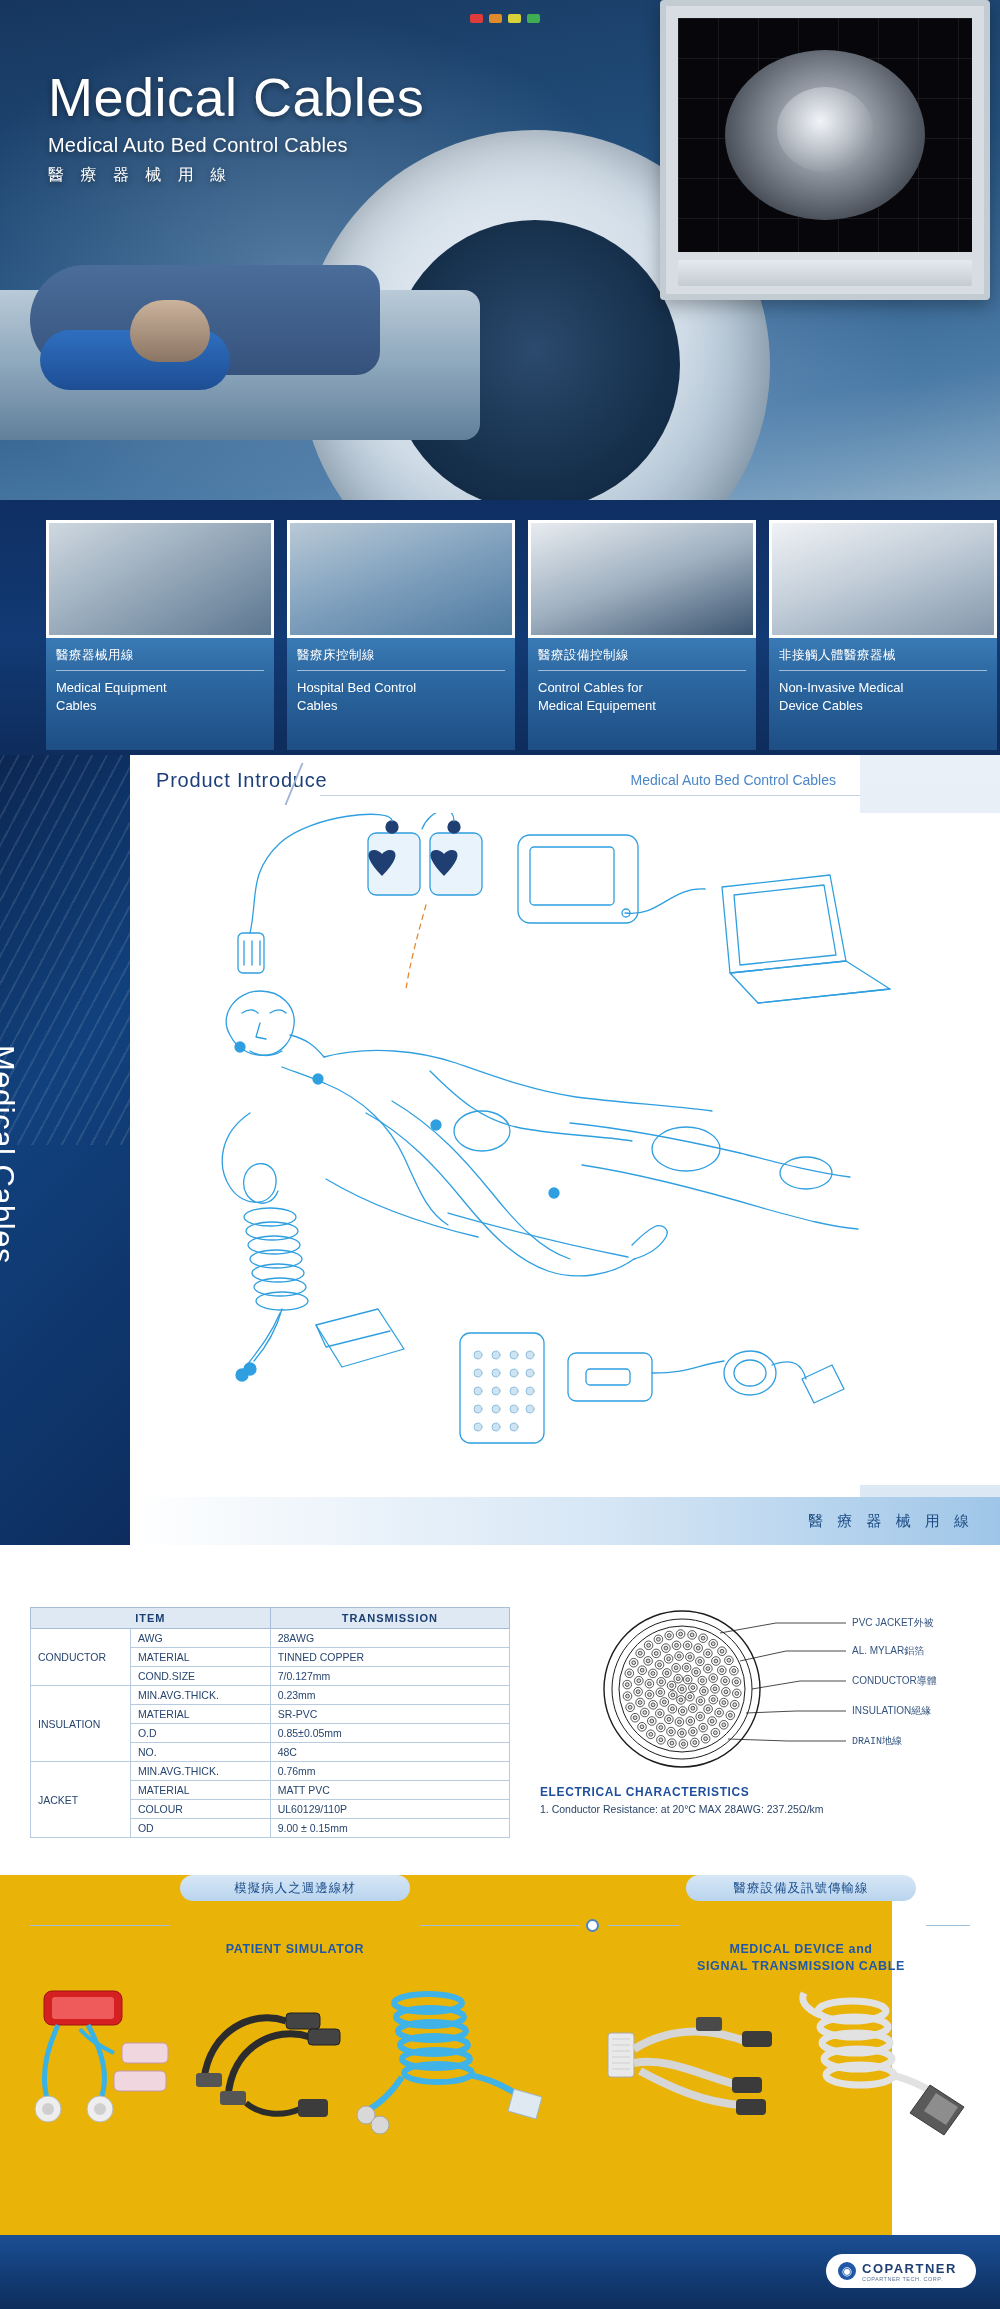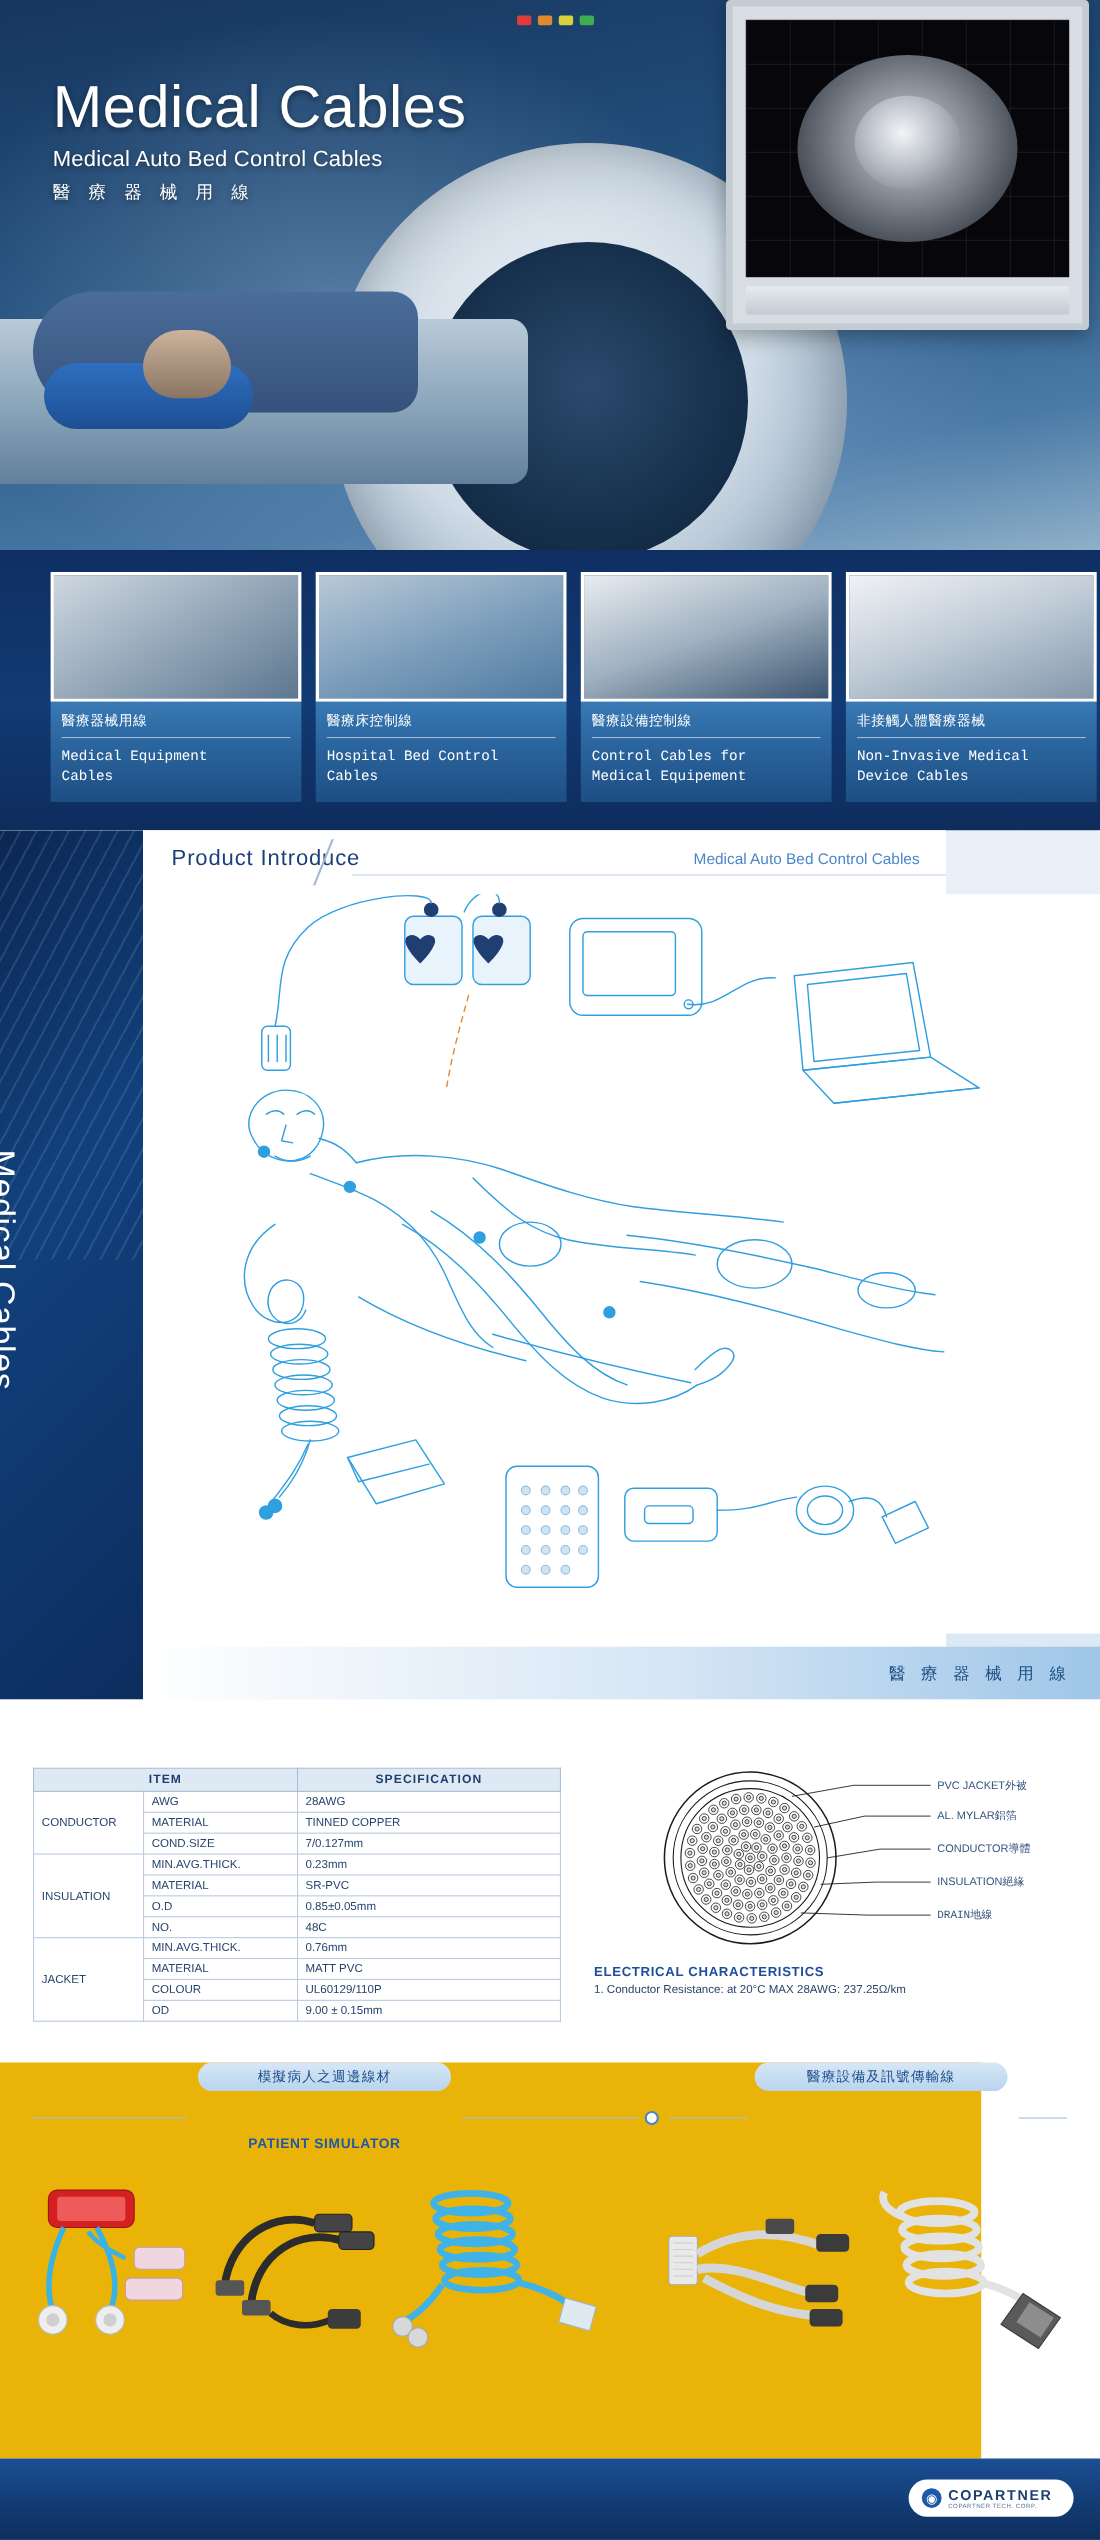--- a/index.html
+++ b/index.html
@@ -103,24 +103,23 @@
     background:linear-gradient(180deg,#0f2f63 0%, #123a74 55%, #0e2c5c 100%);
   }
   .thumbs { position:absolute; left:46px; top:20px; display:flex; gap:13px; }
   .thumb { width:228px; }
   .thumb-img { width:228px; height:118px; border:3px solid #ffffff; }
   .t1 { background:linear-gradient(150deg,#cfd8e0 0%, #8fa3b5 55%, #5d7790 100%); }
   .t2 { background:linear-gradient(160deg,#b9c9d6 0%, #7fa0bd 50%, #4f7aa0 100%); }
   .t3 { background:linear-gradient(160deg,#e8ecf0 0%, #9fb0c0 50%, #3c5570 100%); }
   .t4 { background:linear-gradient(160deg,#f0f2f5 0%, #c3ced9 45%, #8397ab 100%); }
   .thumb-cap {
-    height:91px; padding:9px 10px 0 10px;
+    height:112px; padding:9px 10px 0 10px;
     background:linear-gradient(180deg,#3a7ab4 0%, #2e6aa4 30%, #1d4e84 100%);
     color:#fff;
-    font-family:Liberation Mono, monospace;
   }
   .cap-cn { font-size:12.5px; letter-spacing:.5px; }
   .cap-line { height:1px; background:rgba(255,255,255,.55); margin:6px 0 8px 0; }
   .cap-en { font-size:13px; line-height:1.35; }
 
   
   .intro {
     position:absolute; left:0; top:755px; width:1000px; height:790px;
     background:linear-gradient(180deg,#e9f0f8 0%, #dce8f4 100%);
   }
@@ -456,21 +455,21 @@
     <div class="intro-footer">醫 療 器 械 用 線</div>
   </div>
 </div>
 
 <div class="spec">
 
   <table class="spec-table">
     <thead>
       <tr>
         <th colspan="2">ITEM</th>
-        <th>SPECIFICATION</th>
+        <th>TRANSMISSION</th>
       </tr>
     </thead>
     <tbody>
       <tr>
         <td class="grp" rowspan="3">CONDUCTOR</td>
         <td class="k">AWG</td>
         <td class="v">28AWG</td>
       </tr>
       <tr>
         <td class="k">MATERIAL</td>
@@ -743,20 +742,22 @@
 <div class="bottom">
   <div class="bt-rule" style="left:30px; width:140px;"></div>
   <div class="pill" style="left:180px; width:230px;">模擬病人之週邊線材</div>
   <div class="bt-rule" style="left:420px; width:160px;"></div>
   <div class="pill-dot"></div>
   <div class="bt-rule" style="left:608px; width:72px;"></div>
   <div class="pill" style="left:686px; width:230px;">醫療設備及訊號傳輸線</div>
   <div class="bt-rule" style="left:926px; width:44px;"></div>
 
   <div class="cap-blue" style="left:180px; top:66px; width:230px;">PATIENT SIMULATOR</div>
+  <div class="cap-blue" style="left:646px; top:66px; width:310px; white-space:pre-line">MEDICAL DEVICE and
+SIGNAL TRANSMISSION CABLE</div>
 
   <div class="prod" style="left:18px; top:110px;">
     <svg width="170" height="150" viewBox="0 0 170 150">
       <rect x="26" y="6" width="78" height="34" rx="8" fill="#d42020" stroke="#9c1414"></rect>
       <rect x="34" y="12" width="62" height="22" rx="3" fill="#ef5a5a"></rect>
       <path d="M40 40 C28 66 22 92 30 116" fill="none" stroke="#39b2e6" stroke-width="5"></path>
       <path d="M70 40 C84 66 92 92 82 116" fill="none" stroke="#39b2e6" stroke-width="5"></path>
       <circle cx="30" cy="124" r="13" fill="#eeeeee" stroke="#b9b9b9"></circle>
       <circle cx="30" cy="124" r="6" fill="#cfcfcf"></circle>
       <circle cx="82" cy="124" r="13" fill="#eeeeee" stroke="#b9b9b9"></circle>

